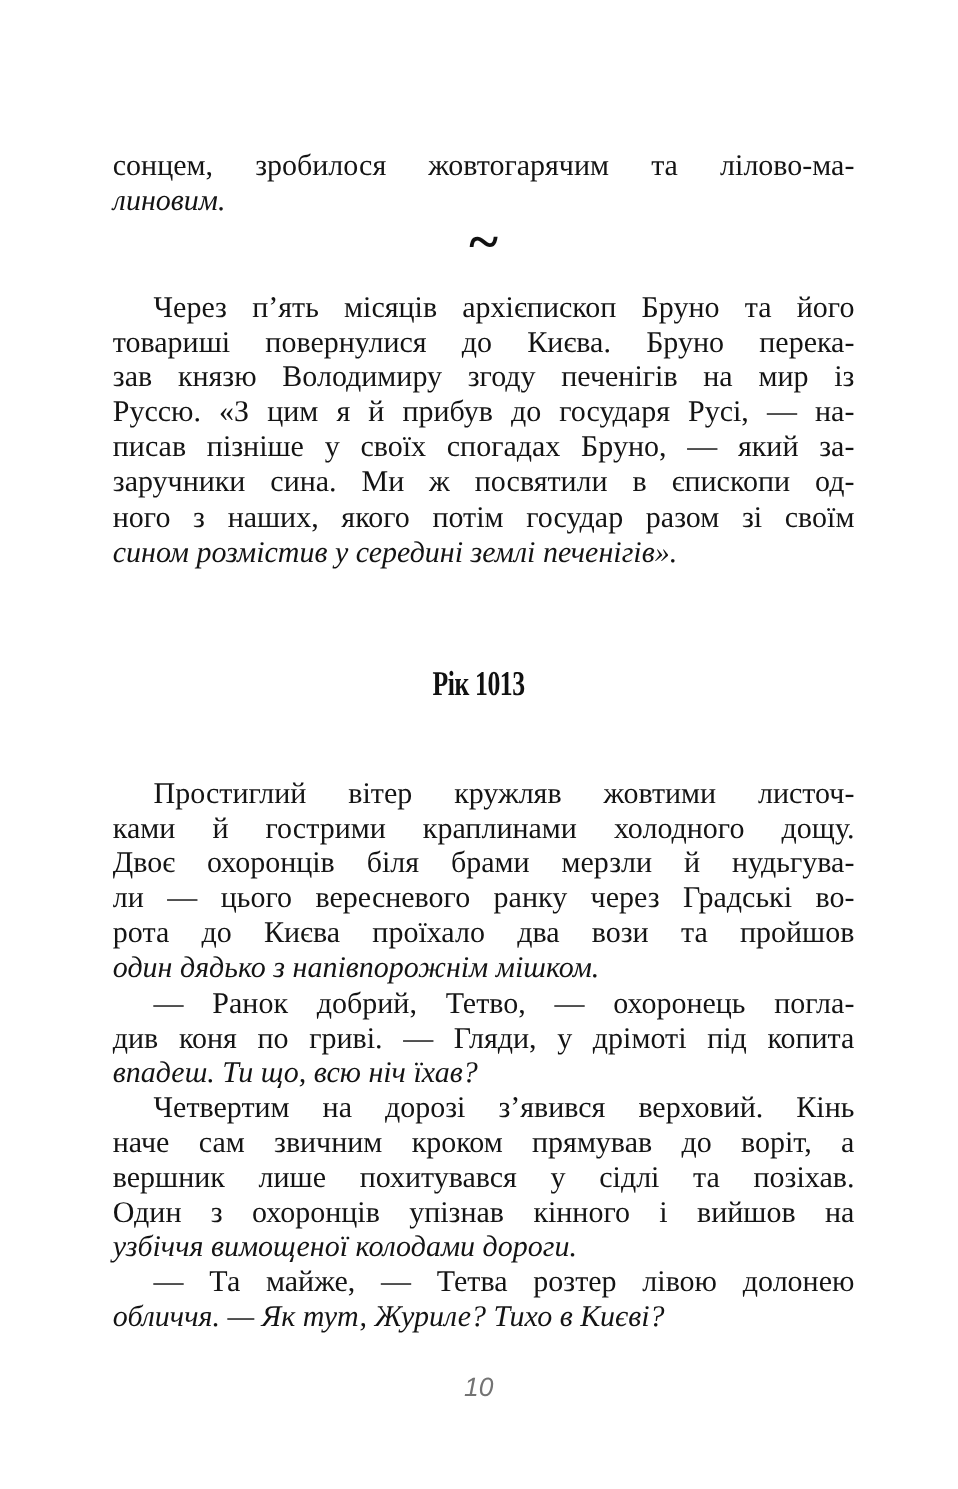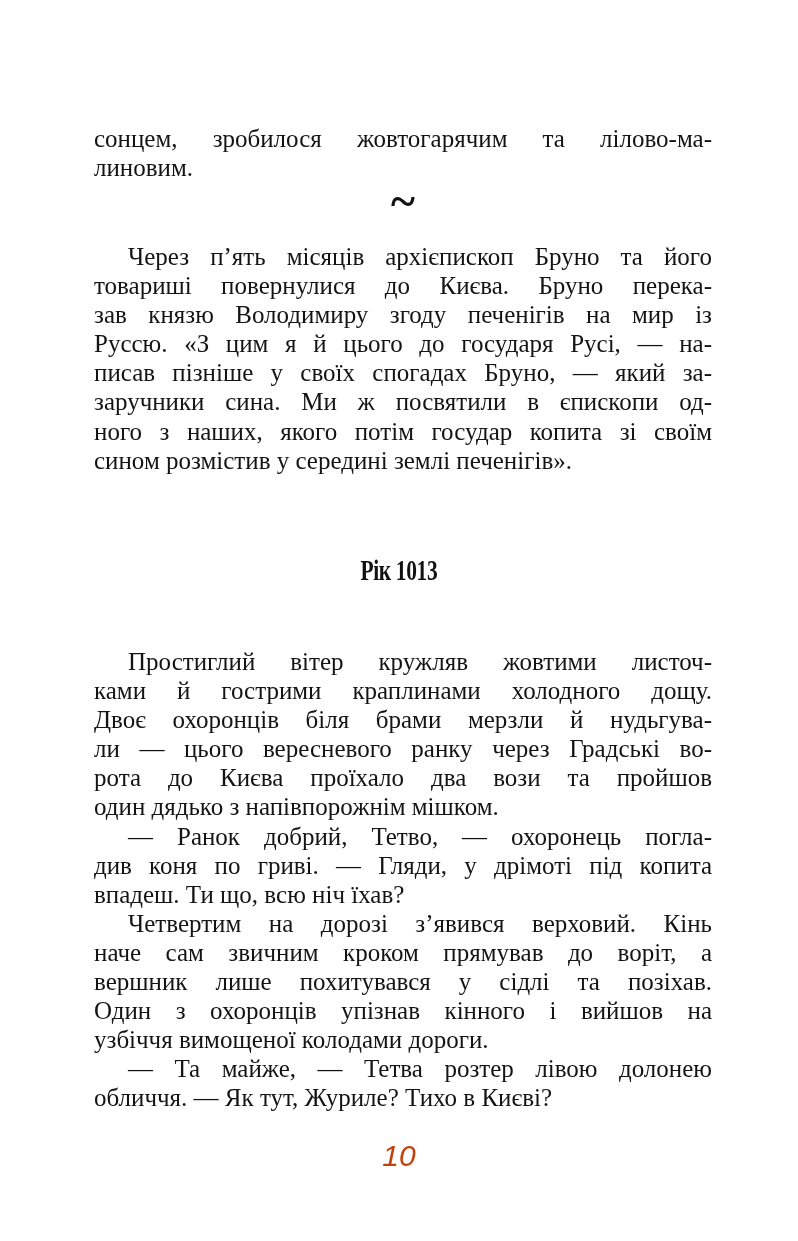--- a/index.html
+++ b/index.html
@@ -23,20 +23,21 @@
     left: 94px;
     width: 618px;
   }
   .para .line {
     text-align: justify;
     text-align-last: justify;
   }
   .para .line:last-child {
     text-align: center;
     text-align-last: left;
+    font-style: italic;
   }
   .para.indent .line:first-child {
     text-indent: 34px;
   }
   .separator {
     position: absolute;
     left: 94px;
     width: 618px;
     top: 180px;
     height: 44px;
@@ -66,47 +67,47 @@
     letter-spacing: -0.5px;
   }
   .page-number {
     position: absolute;
     left: 0;
     width: 798px;
     top: 1142px;
     text-align: center;
     font-family: "Liberation Sans", "DejaVu Sans", sans-serif;
     font-style: italic;
-    font-size: 30px;
+    font-size: 22px;
     line-height: 28px;
-    color: #c2410c;
+    color: #737373;
   }
 </style>
 </head>
 <body>
 
 <div class="page">
 
   <div class="text-col para" style="top: 124px;">
       <div class="line">сонцем, зробилося жовтогарячим та лілово-ма-</div>
       <div class="line">линовим.</div>
     </div>
 
   <div class="separator">
     <span>~</span>
   </div>
 
   <div class="text-col para indent" style="top: 242px;">
       <div class="line">Через п’ять місяців архієпископ Бруно та його</div>
       <div class="line">товариші повернулися до Києва. Бруно перека-</div>
       <div class="line">зав князю Володимиру згоду печенігів на мир із</div>
-      <div class="line">Руссю. «З цим я й цього до государя Русі, — на-</div>
+      <div class="line">Руссю. «З цим я й прибув до государя Русі, — на-</div>
       <div class="line">писав пізніше у своїх спогадах Бруно, — який за-</div>
       <div class="line">заручники сина. Ми ж посвятили в єпископи од-</div>
-      <div class="line">ного з наших, якого потім государ копита зі своїм</div>
+      <div class="line">ного з наших, якого потім государ разом зі своїм</div>
       <div class="line">сином розмістив у середині землі печенігів».</div>
     </div>
 
   <h2 class="chapter-heading">
     <span class="condensed">Рік 1013</span>
   </h2>
 
   <div class="text-col" style="top: 647px;">
       <div class="para indent">
         <div class="line">Простиглий вітер кружляв жовтими листоч-</div>

